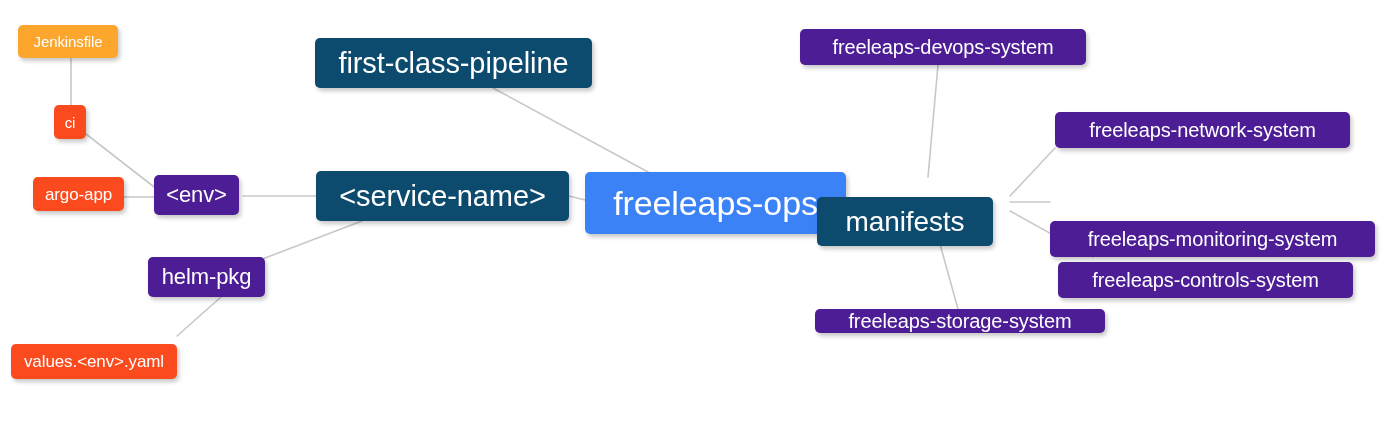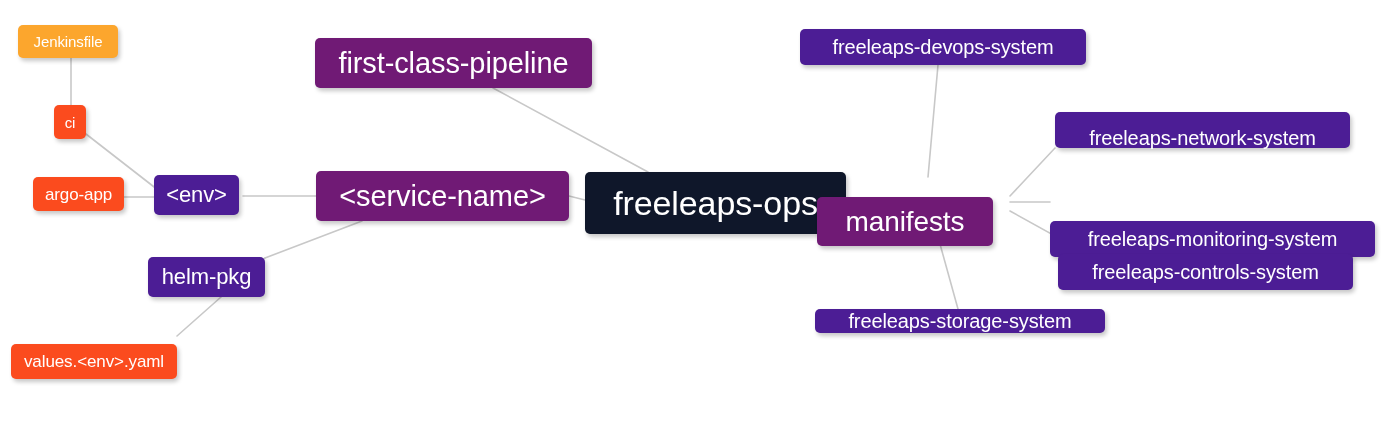--- a/index.html
+++ b/index.html
@@ -38,22 +38,22 @@
     box-shadow: 2px 3px 4px rgba(0,0,0,0.22);
     line-height: 1;
     letter-spacing: -0.1px;
     user-select: none;
   }
   .node-label {
     display: block;
     white-space: nowrap;
   }
   
-  .lvl-root  { background: #0f172a; justify-content: center; }
-  .lvl-blue  { background: #701a75; align-items: center; }
+  .lvl-root  { background: #3b82f6; justify-content: center; }
+  .lvl-blue  { background: #0c4a6e; align-items: center; }
   .lvl-green { background: #4c1d95; }
   .lvl-orangered { background: #fb4b1e; }
   .lvl-amber { background: #fca62d; }
 </style>
 </head>
 <body>
 
 <div id="mindmap-canvas">
   <svg id="edge-layer" width="1390" height="421" viewBox="0 0 1390 421">
       <line x1="71" y1="58" x2="71" y2="105" stroke="#c8c8c8" stroke-width="1.6" stroke-linecap="round"></line>
@@ -98,26 +98,26 @@
       </div>
       <div class="node lvl-root" style="left: 585px; top: 172px; width: 261px; height: 62px; font-size: 34px;">
         <span class="node-label">freeleaps-ops</span>
       </div>
       <div class="node lvl-blue" style="left: 817px; top: 177px; width: 176px; height: 49px; font-size: 28px; margin-top: 20px;">
         <span class="node-label">manifests</span>
       </div>
       <div class="node lvl-green" style="left: 800px; top: 29px; width: 286px; height: 36px; font-size: 20px;">
         <span class="node-label">freeleaps-devops-system</span>
       </div>
-      <div class="node lvl-green" style="left: 1055px; top: 112px; width: 295px; height: 36px; font-size: 20px; align-items: flex-end;">
+      <div class="node lvl-green" style="left: 1055px; top: 112px; width: 295px; height: 36px; font-size: 20px;">
         <span class="node-label">freeleaps-network-system</span>
       </div>
       <div class="node lvl-green" style="left: 1050px; top: 187px; width: 325px; height: 36px; font-size: 20px; margin-top: 34px;">
         <span class="node-label">freeleaps-monitoring-system</span>
       </div>
-      <div class="node lvl-green" style="left: 1058px; top: 254px; width: 295px; height: 36px; font-size: 20px;">
+      <div class="node lvl-green" style="left: 1058px; top: 262px; width: 295px; height: 36px; font-size: 20px;">
         <span class="node-label">freeleaps-controls-system</span>
       </div>
       <div class="node lvl-green" style="left: 815px; top: 309px; width: 290px; height: 24px; font-size: 20px;">
         <span class="node-label">freeleaps-storage-system</span>
       </div>
     </div>
 </div>
 
 </body></html>

